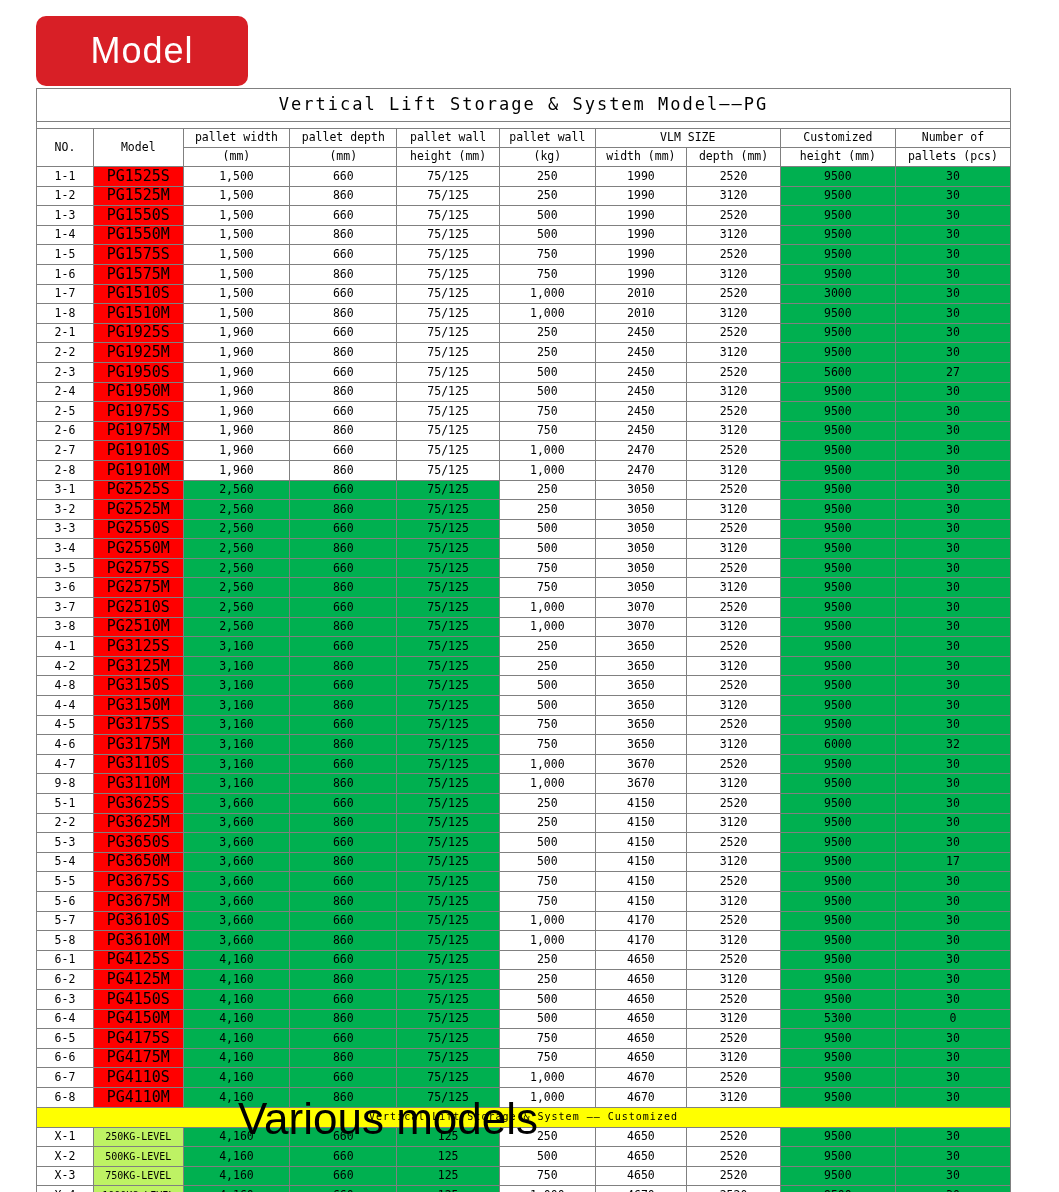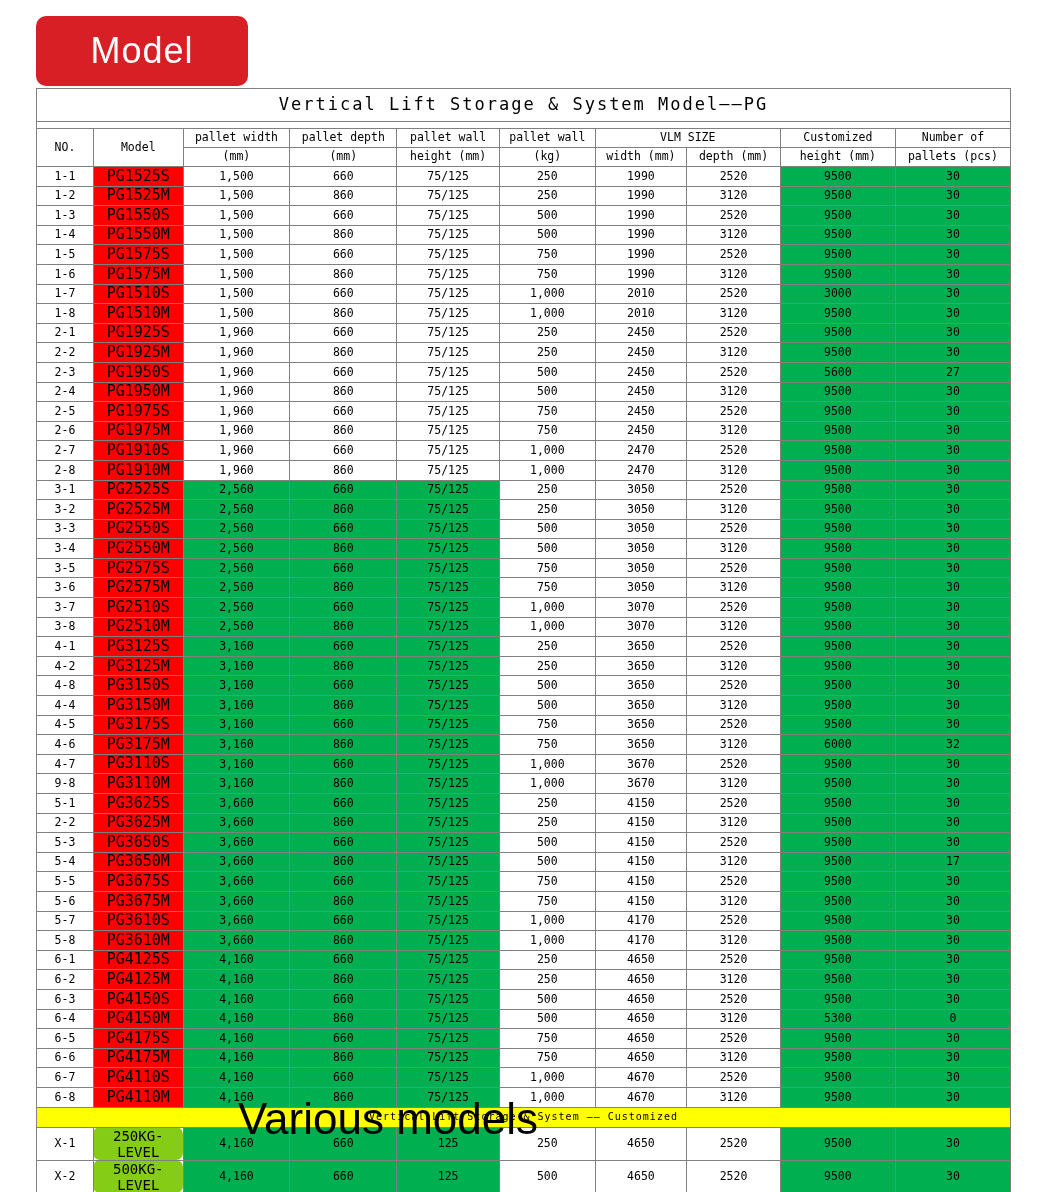--- a/index.html
+++ b/index.html
@@ -94,24 +94,23 @@
   td.green {
     background: #00b050;
   }
   .yellow-row td {
     background: #ffff00;
     font-size: 10px;
     height: 19px;
     letter-spacing: 1px;
   }
   td.cust-model {
-    background: #84cc16;
+    background: #bef264;
     color: #ffffff;
-    font-size: 14px;
-    border-radius: 7px;
+    font-size: 10px;
   }
   
   col.c-no      { width: 56px; }
   col.c-model   { width: 88px; }
   col.c-pw      { width: 105px; }
   col.c-pd      { width: 105px; }
   col.c-pwh     { width: 101px; }
   col.c-pl      { width: 94px; }
   col.c-vw      { width: 90px; }
   col.c-vd      { width: 92px; }

